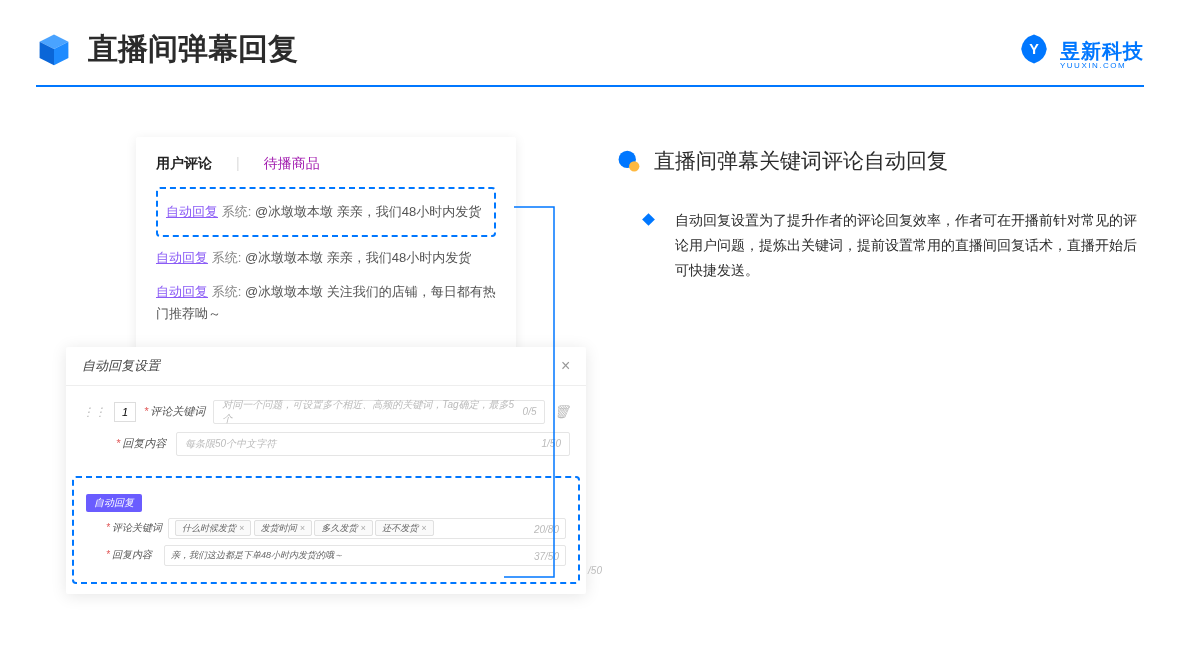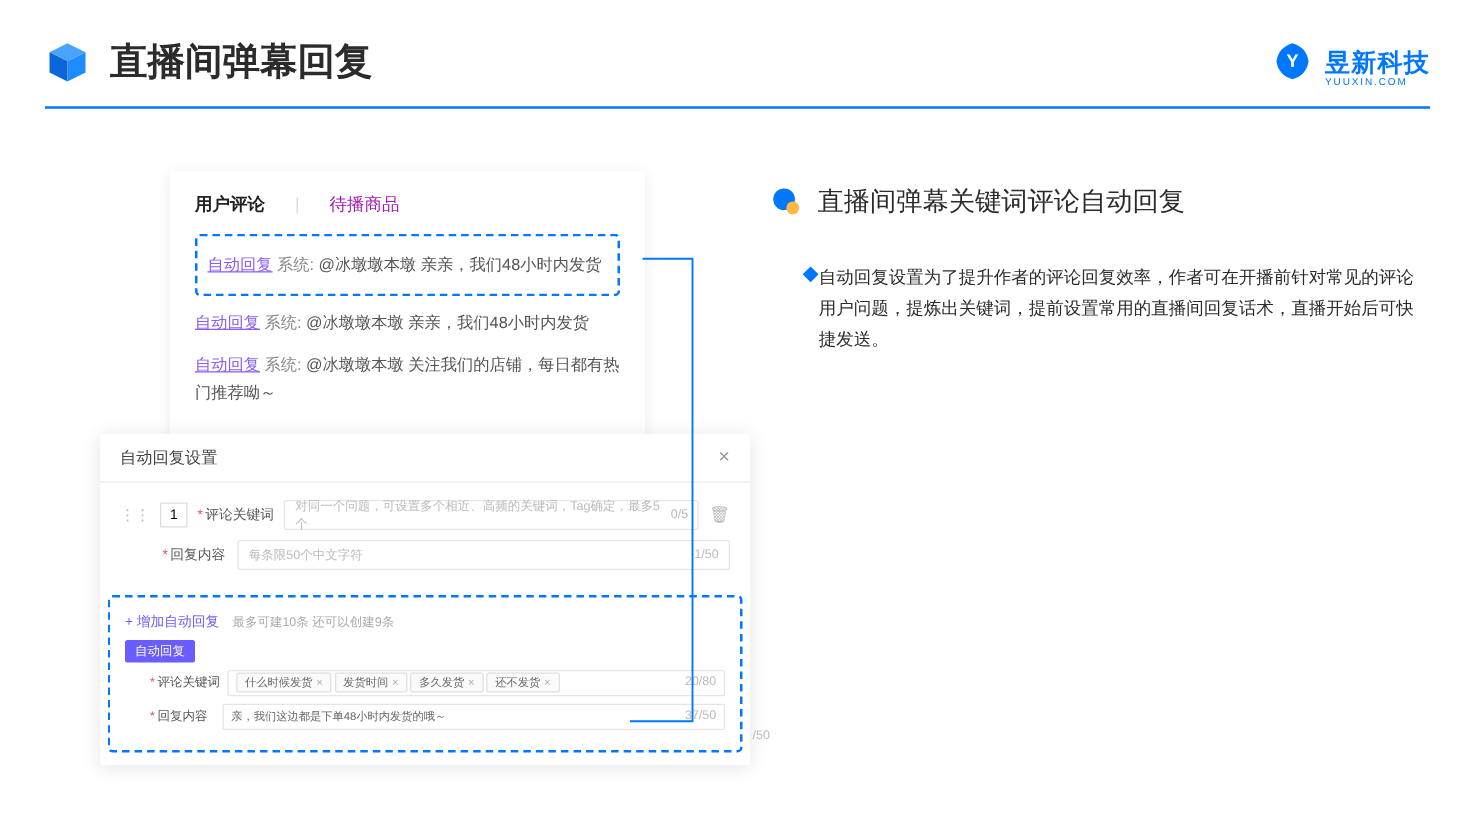--- a/index.html
+++ b/index.html
@@ -101,26 +101,27 @@
   .comment-row .sys { color: #888; }
   .highlight-box {
     border: 2px dashed #0077ff;
     border-radius: 4px;
     padding: 6px 8px;
     margin-bottom: 4px;
   }
   .card2 {
     position: absolute;
     top: 210px;
-    left: 44px;
+    left: 30px;
     width: 520px;
     background: #fff;
     box-shadow: 0 2px 16px rgba(0,0,0,0.10);
     border-radius: 2px;
     padding: 0;
+    font-style: italic;
   }
   .card2-header {
     display: flex;
     justify-content: space-between;
     align-items: center;
     padding: 10px 16px;
     border-bottom: 1px solid #eee;
   }
   .card2-title { font-size: 13px; color: #444; }
   .close-x { color: #999; font-size: 16px; cursor: pointer; }
@@ -194,21 +195,21 @@
     color: #666;
     font-size: 9px;
   }
   .tag .x { color: #aaa; margin-left: 3px; }
   .example-input {
     border: 1px solid #e5e5e5;
     border-radius: 2px;
     flex: 1;
     display: flex;
     justify-content: space-between;
-    align-items: flex-start;
+    align-items: flex-end;
     padding: 3px 6px;
     font-size: 9px;
     color: #666;
   }
   .outside-counter {
     position: absolute;
     right: -24px;
     font-size: 10px;
     color: #bbb;
   }
@@ -223,23 +224,24 @@
     margin-bottom: 34px;
   }
   .bubble-icon { width: 26px; height: 26px; }
   .section-title {
     font-size: 21px;
     color: #2b2b2b;
     font-weight: 500;
   }
   .bullet-item {
     display: flex;
-    gap: 2px;
+    gap: 22px;
     margin-bottom: 34px;
     padding-left: 28px;
+    font-family: Liberation Mono, monospace;
   }
   .diamond {
     width: 9px; height: 9px;
     background: #0077ff;
     transform: rotate(45deg);
     margin-top: 6px;
     flex-shrink: 0;
   }
   .bullet-text {
     font-size: 14px;
@@ -324,24 +326,20 @@
         <div class="form-row" style="padding-left:34px;">
           <span class="form-label"><span class="red-star">*</span><span>回复内容</span></span>
           <div class="fake-input">
             <span>每条限50个中文字符</span>
             <span class="counter">1/50</span>
           </div>
         </div>
       </div>
 
       <div class="section2">
-        <div>
-          <span class="addlink">+ 增加自动回复</span>
-          <span class="hint">最多可建10条 还可以创建9条</span>
-        </div>
         <span class="badge">自动回复</span>
         <div class="tag-row" style="padding-left:20px;">
           <span class="form-label"><span class="red-star">*</span><span>评论关键词</span></span>
           <div class="example-input">
             <span>
               <span class="tag"><span>什么时候发货</span><span class="x">×</span></span>
               <span class="tag"><span>发货时间</span><span class="x">×</span></span>
               <span class="tag"><span>多久发货</span><span class="x">×</span></span>
               <span class="tag"><span>还不发货</span><span class="x">×</span></span>
             </span>

